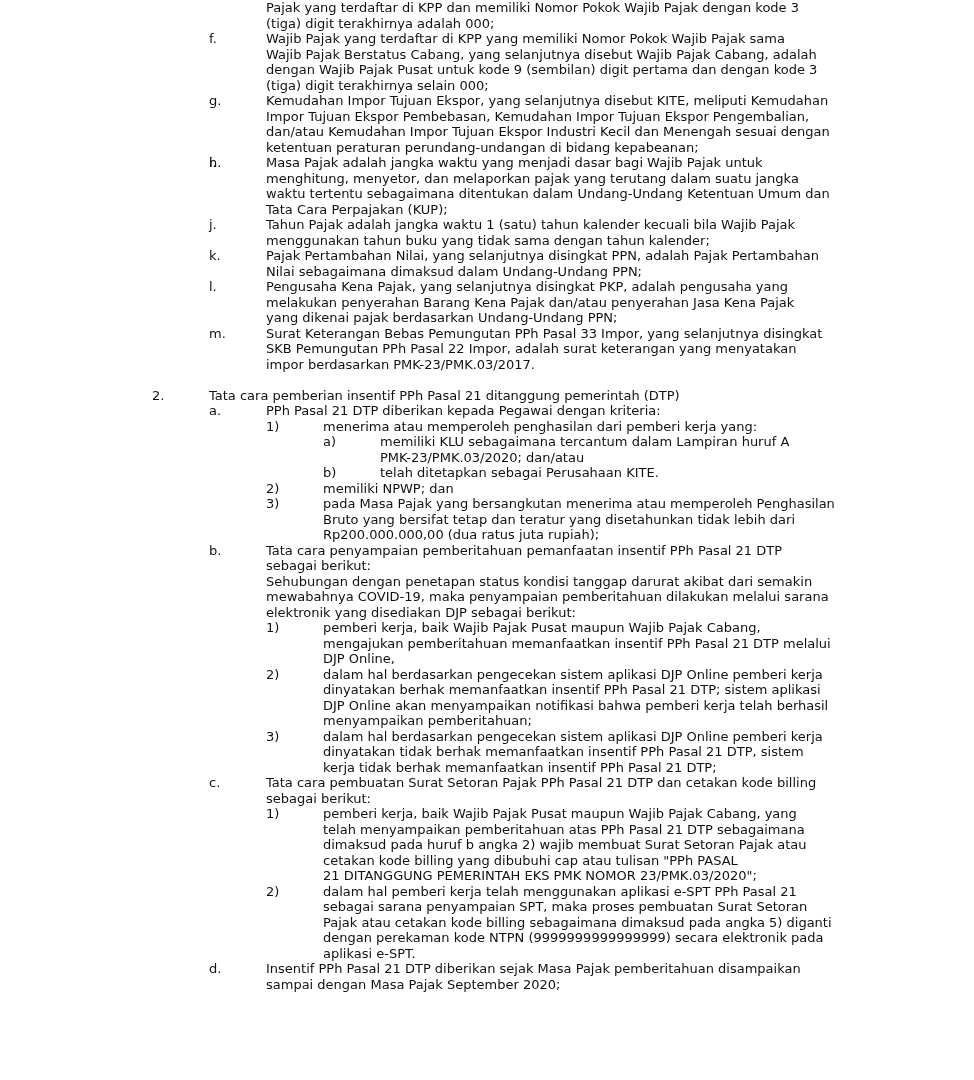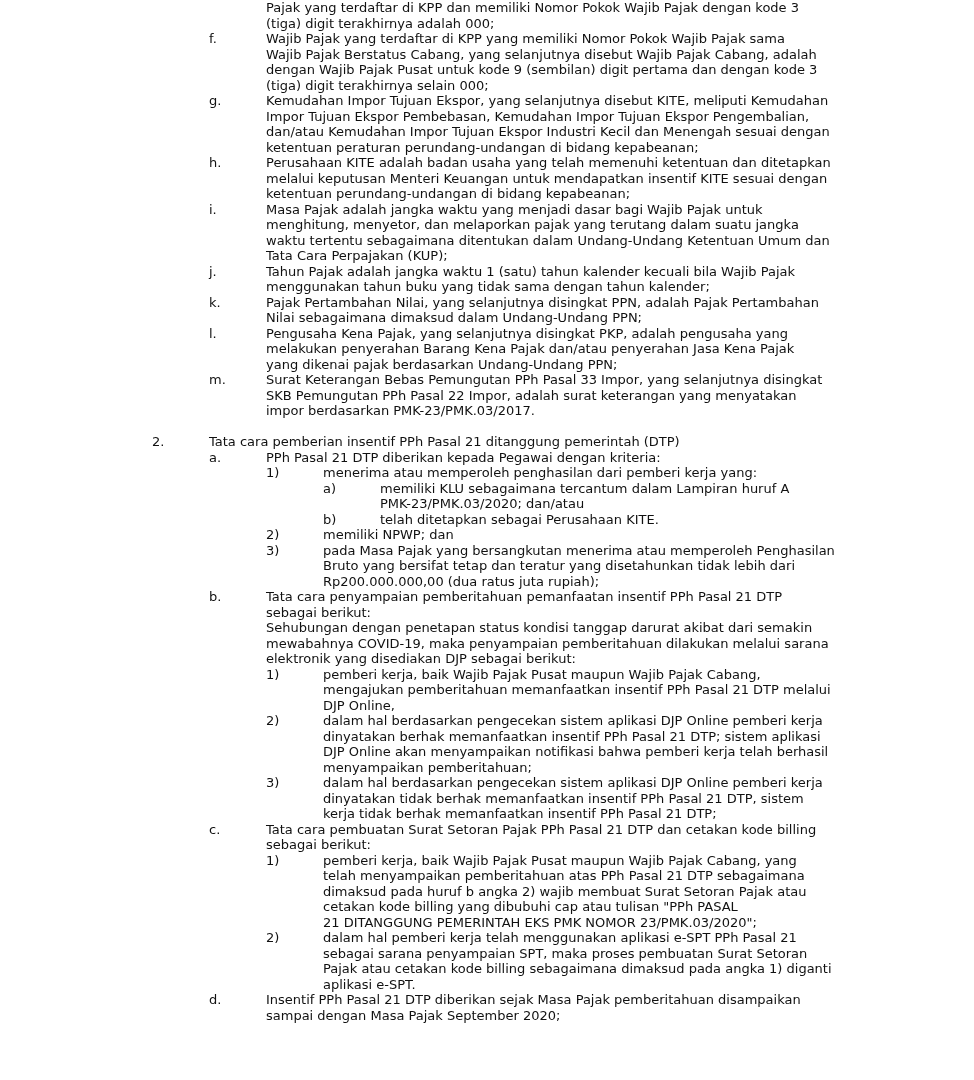--- a/index.html
+++ b/index.html
@@ -61,25 +61,20 @@
     <span class="marker" style="left: 209px;">g.</span>
     <div class="lines">
         <div class="line">Kemudahan Impor Tujuan Ekspor, yang selanjutnya disebut KITE, meliputi Kemudahan</div>
         <div class="line">Impor Tujuan Ekspor Pembebasan, Kemudahan Impor Tujuan Ekspor Pengembalian,</div>
         <div class="line">dan/atau Kemudahan Impor Tujuan Ekspor Industri Kecil dan Menengah sesuai dengan</div>
         <div class="line">ketentuan peraturan perundang-undangan di bidang kepabeanan;</div>
       </div>
   </div>
     <div class="item" style="padding-left: 266px;">
     <span class="marker" style="left: 209px;">h.</span>
-    <div class="lines">
-        <div class="line">Perusahaan KITE adalah badan usaha yang telah memenuhi ketentuan dan ditetapkan</div>
-        <div class="line">melalui keputusan Menteri Keuangan untuk mendapatkan insentif KITE sesuai dengan</div>
-        <div class="line">ketentuan perundang-undangan di bidang kepabeanan;</div>
-      </div>
   </div>
     <div class="item" style="padding-left: 266px;">
     <span class="marker" style="left: 209px;">i.</span>
     <div class="lines">
         <div class="line">Masa Pajak adalah jangka waktu yang menjadi dasar bagi Wajib Pajak untuk</div>
         <div class="line">menghitung, menyetor, dan melaporkan pajak yang terutang dalam suatu jangka</div>
         <div class="line">waktu tertentu sebagaimana ditentukan dalam Undang-Undang Ketentuan Umum dan</div>
         <div class="line">Tata Cara Perpajakan (KUP);</div>
       </div>
   </div>
@@ -208,21 +203,22 @@
         <div class="line">dimaksud pada huruf b angka 2) wajib membuat Surat Setoran Pajak atau</div>
         <div class="line">cetakan kode billing yang dibubuhi cap atau tulisan "PPh PASAL</div>
         <div class="line">21 DITANGGUNG PEMERINTAH EKS PMK NOMOR 23/PMK.03/2020";</div>
       </div>
   </div>
     <div class="item" style="padding-left: 323px;">
     <span class="marker" style="left: 266px;">2)</span>
     <div class="lines">
         <div class="line">dalam hal pemberi kerja telah menggunakan aplikasi e-SPT PPh Pasal 21</div>
         <div class="line">sebagai sarana penyampaian SPT, maka proses pembuatan Surat Setoran</div>
-        <div class="line">Pajak atau cetakan kode billing sebagaimana dimaksud pada angka 1) diganti</div>
+        <div class="line">Pajak atau cetakan kode billing sebagaimana dimaksud pada angka 5) diganti</div>
+        <div class="line">dengan perekaman kode NTPN (9999999999999999) secara elektronik pada</div>
         <div class="line">aplikasi e-SPT.</div>
       </div>
   </div>
     <div class="item" style="padding-left: 266px;">
     <span class="marker" style="left: 209px;">d.</span>
     <div class="lines">
         <div class="line">Insentif PPh Pasal 21 DTP diberikan sejak Masa Pajak pemberitahuan disampaikan</div>
         <div class="line">sampai dengan Masa Pajak September 2020;</div>
       </div>
   </div>

